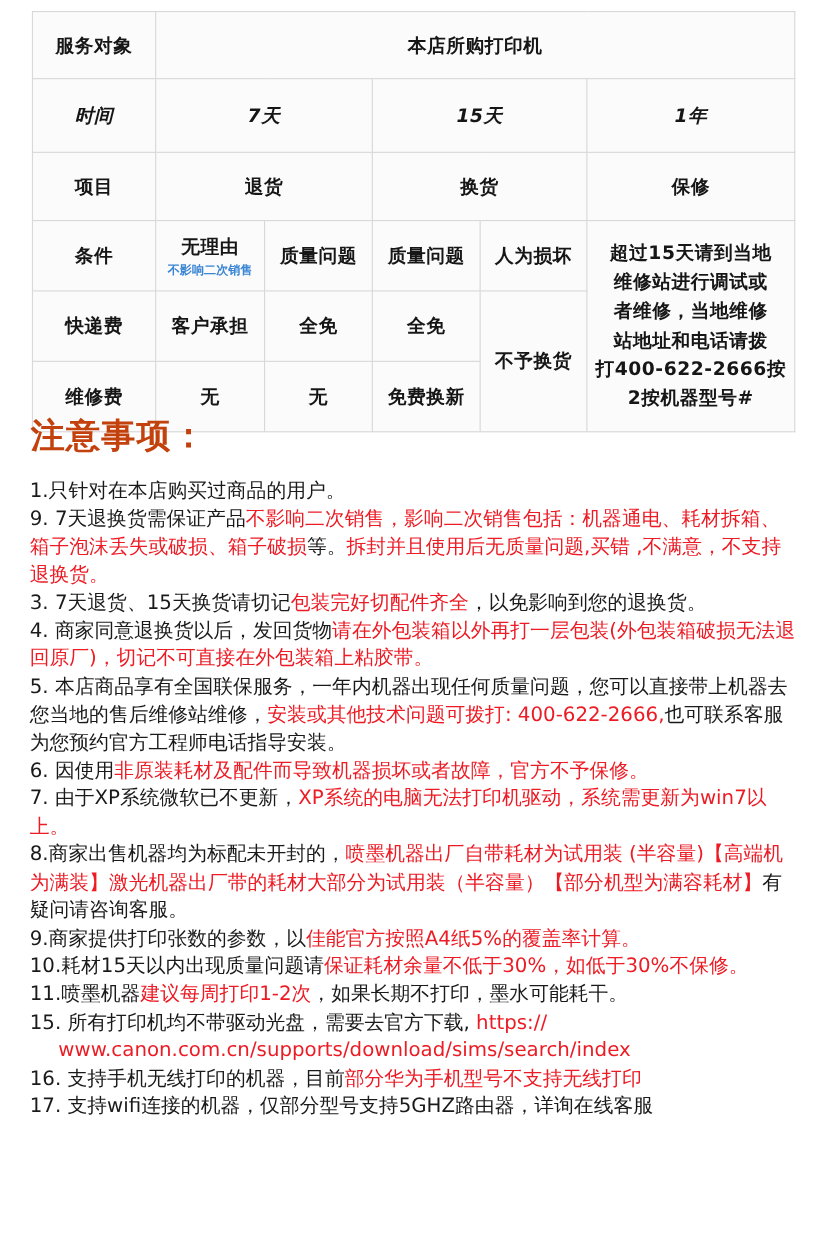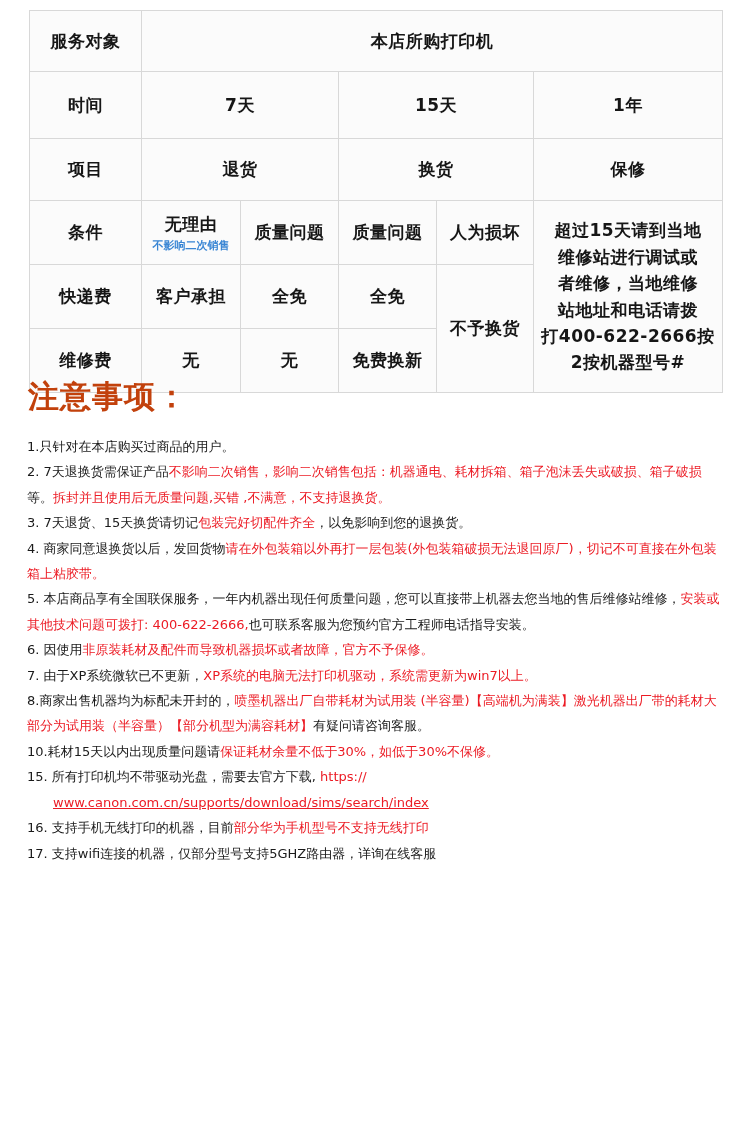--- a/index.html
+++ b/index.html
@@ -39,21 +39,21 @@
     text-align: center;
     vertical-align: middle;
     font-size: 17px;
     font-weight: bold;
     color: #161616;
     letter-spacing: 0.5px;
     padding: 2px 2px;
     background: #fbfbfb;
   }
   td.r1 { height: 56px; margin-top: 48px; }
-  td.r2 { height: 62px; }
+  td.r2 { height: 62px; font-style: italic; }
   td.r3 { height: 57px; }
   td.r4 { height: 59px; }
   td.r5 { height: 59px; }
   td.r6 { height: 59px; }
 
   .sub-blue {
     display: block;
     color: #3a86d4;
     font-size: 11px;
     font-weight: bold;
@@ -79,32 +79,32 @@
     letter-spacing: 1px;
     line-height: 1;
   }
 
   
   .notes {
     position: absolute;
     left: 27px;
     top: 434px;
     width: 700px;
-    font-size: 13px;
+    font-size: 18px;
     line-height: 25.4px;
     color: #1a1a1a;
     font-weight: 500;
   }
   .note {
     margin: 0;
     padding: 0;
   }
   .red { color: #ec1b24; }
   .blk { color: #1a1a1a; }
-  .indent-url { display: block; padding-left: 26px; text-decoration: underline; }
+  .indent-url { display: block; padding-left: 26px; }
 </style>
 </head>
 <body>
 
 <div class="page">
 
   <div class="table-wrap">
     <table class="policy">
       <colgroup>
         <col style="width:112px">
@@ -169,26 +169,28 @@
         <td class="r6">免费换新</td>
       </tr>
     </tbody>
       </table>
   </div>
 
   <div class="notice-title">注意事项：</div>
 
   <div class="notes" id="notes-container">
       <p class="note"><span class="blk">1.只针对在本店购买过商品的用户。</span></p>
-      <p class="note"><span class="blk">2. 7天退换货需保证产品</span><span class="red">不影响二次销售，影响二次销售包括：机器通电、耗材拆箱、箱子泡沫丢失或破损、箱子破损</span><span class="blk">等。</span><span class="red">拆封并且使用后无质量问题,买错 ,不满意，不支持退换货。</span></p>
+      <p class="note"><span class="blk">9. 7天退换货需保证产品</span><span class="red">不影响二次销售，影响二次销售包括：机器通电、耗材拆箱、箱子泡沫丢失或破损、箱子破损</span><span class="blk">等。</span><span class="red">拆封并且使用后无质量问题,买错 ,不满意，不支持退换货。</span></p>
       <p class="note"><span class="blk">3. 7天退货、15天换货请切记</span><span class="red">包装完好切配件齐全</span><span class="blk">，以免影响到您的退换货。</span></p>
       <p class="note"><span class="blk">4. 商家同意退换货以后，发回货物</span><span class="red">请在外包装箱以外再打一层包装(外包装箱破损无法退回原厂)，切记不可直接在外包装箱上粘胶带。</span></p>
       <p class="note"><span class="blk">5. 本店商品享有全国联保服务，一年内机器出现任何质量问题，您可以直接带上机器去您当地的售后维修站维修，</span><span class="red">安装或其他技术问题可拨打: 400-622-2666,</span><span class="blk">也可联系客服为您预约官方工程师电话指导安装。</span></p>
       <p class="note"><span class="blk">6. 因使用</span><span class="red">非原装耗材及配件而导致机器损坏或者故障，官方不予保修。</span></p>
       <p class="note"><span class="blk">7. 由于XP系统微软已不更新，</span><span class="red">XP系统的电脑无法打印机驱动，系统需更新为win7以上。</span></p>
       <p class="note"><span class="blk">8.商家出售机器均为标配未开封的，</span><span class="red">喷墨机器出厂自带耗材为试用装 (半容量)【高端机为满装】激光机器出厂带的耗材大部分为试用装（半容量）【部分机型为满容耗材】</span><span class="blk">有疑问请咨询客服。</span></p>
+      <p class="note"><span class="blk">9.商家提供打印张数的参数，以</span><span class="red">佳能官方按照A4纸5%的覆盖率计算。</span></p>
       <p class="note"><span class="blk">10.耗材15天以内出现质量问题请</span><span class="red">保证耗材余量不低于30%，如低于30%不保修。</span></p>
+      <p class="note"><span class="blk">11.喷墨机器</span><span class="red">建议每周打印1-2次</span><span class="blk">，如果长期不打印，墨水可能耗干。</span></p>
       <p class="note"><span class="blk">15. 所有打印机均不带驱动光盘，需要去官方下载, </span><span class="red">https://</span><span class="red indent-url">www.canon.com.cn/supports/download/sims/search/index</span></p>
       <p class="note"><span class="blk">16. 支持手机无线打印的机器，目前</span><span class="red">部分华为手机型号不支持无线打印</span></p>
       <p class="note"><span class="blk">17. 支持wifi连接的机器，仅部分型号支持5GHZ路由器，详询在线客服</span></p>
     </div>
 
 </div>
 
 </body></html>

